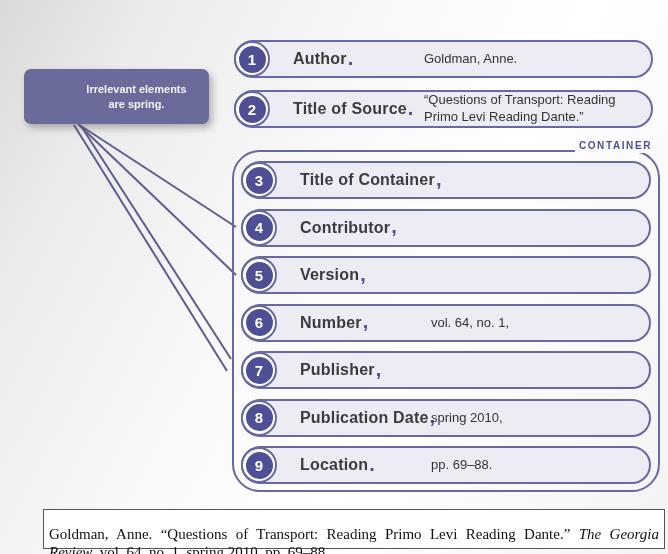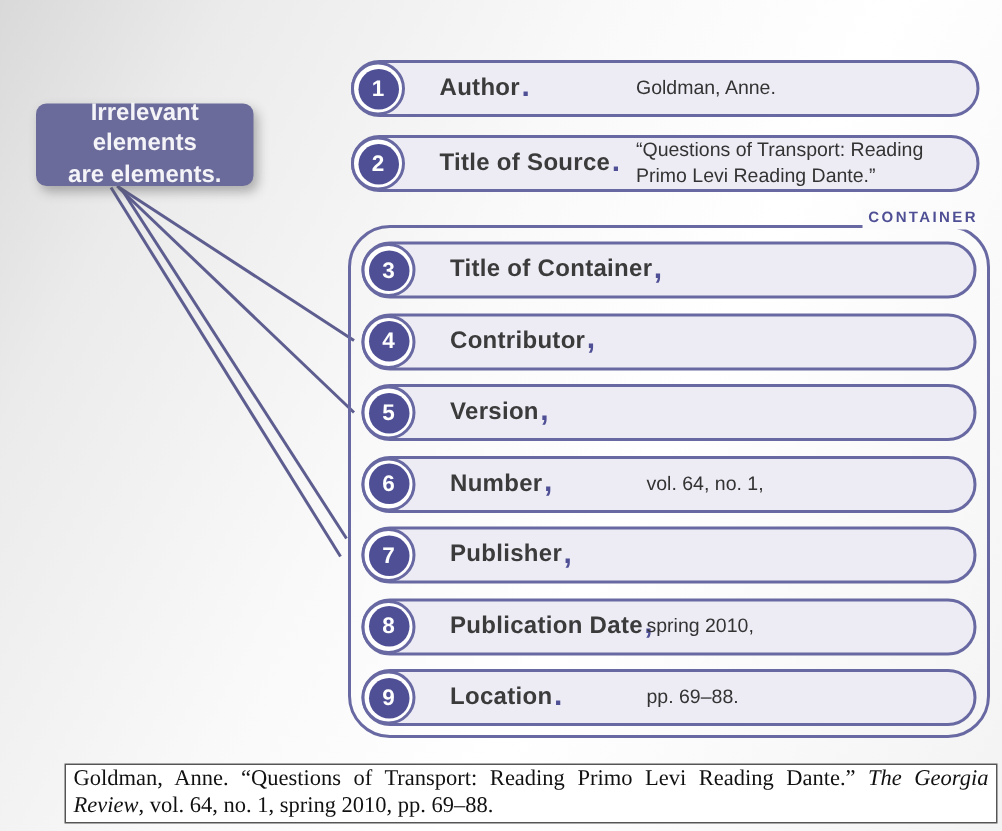--- a/index.html
+++ b/index.html
@@ -7,22 +7,22 @@
     width:668px;height:554px;position:relative;overflow:hidden;
     font-family:"Liberation Sans",sans-serif;
     background:linear-gradient(118deg,#d9d9d9 0%,#ebebeb 16%,#f9f9f9 42%,#ffffff 62%,#f3f3f3 100%);
   }
   
   .callout{
     position:absolute;left:24px;top:69px;width:145px;height:55px;
     background:#6b6b9b;border-radius:7px;
     box-shadow:3px 4px 7px rgba(90,90,90,.45);
     display:flex;flex-direction:column;align-items:center;justify-content:center;
-    color:#f4f4f8;font-size:16px;font-weight:bold;line-height:1.28;
-    z-index:3;text-align:center;
+    color:#f4f4f8;font-size:11px;font-weight:bold;line-height:1.28;
+    z-index:3;text-align:center;padding-left:40px;
   }
   
   .lines{position:absolute;left:0;top:0;width:668px;height:554px;z-index:2;pointer-events:none;}
   
   .top-rows{position:absolute;left:234px;top:40px;width:419px;display:flex;flex-direction:column;gap:12px;z-index:4;}
   
   .container-box{
     position:absolute;left:232px;top:150px;width:428px;height:342px;
     border:2px solid #6868a2;border-radius:28px;box-sizing:border-box;
     padding:9px 7px 0 7px;display:flex;flex-direction:column;gap:9.5px;z-index:4;
@@ -54,38 +54,38 @@
   .val{
     position:absolute;left:188px;top:50%;transform:translateY(-50%);
     width:228px;font-size:13px;color:#333333;line-height:1.3;font-weight:normal;
   }
   .val.italic{font-style:italic;}
   
   .citation{
     position:absolute;left:43px;top:509px;width:622px;height:40px;box-sizing:border-box;
     background:#ffffff;border:1px solid #555555;
     font-family:"Liberation Serif",serif;font-size:15px;color:#111111;
-    padding:0 5px;line-height:1.23;
+    padding:15px 5px;line-height:1.23;
   }
   .cit-line1{text-align:justify;text-align-last:justify;}
   .cit-line2{text-align:left;}
 </style>
 </head>
 <body>
 
 <svg class="lines" viewBox="0 0 668 554">
   <line x1="78" y1="124" x2="236" y2="227" stroke="#5d5d8f" stroke-width="2"></line>
   <line x1="79" y1="125" x2="236" y2="275" stroke="#5d5d8f" stroke-width="2"></line>
   <line x1="81" y1="126" x2="231" y2="359" stroke="#5d5d8f" stroke-width="2"></line>
   <line x1="74" y1="125" x2="227" y2="371" stroke="#5d5d8f" stroke-width="2"></line>
 </svg>
 
 <div class="callout">
   <div>Irrelevant elements</div>
-  <div>are elements.</div>
+  <div>are spring.</div>
 </div>
 
 <div class="top-rows">
     <div class="pill">
     <div class="numwrap">
       <div class="num">1</div>
     </div>
     <span class="lbl">Author</span>
     <span class="punct">.</span>
     <span class="val">Goldman, Anne.</span>

